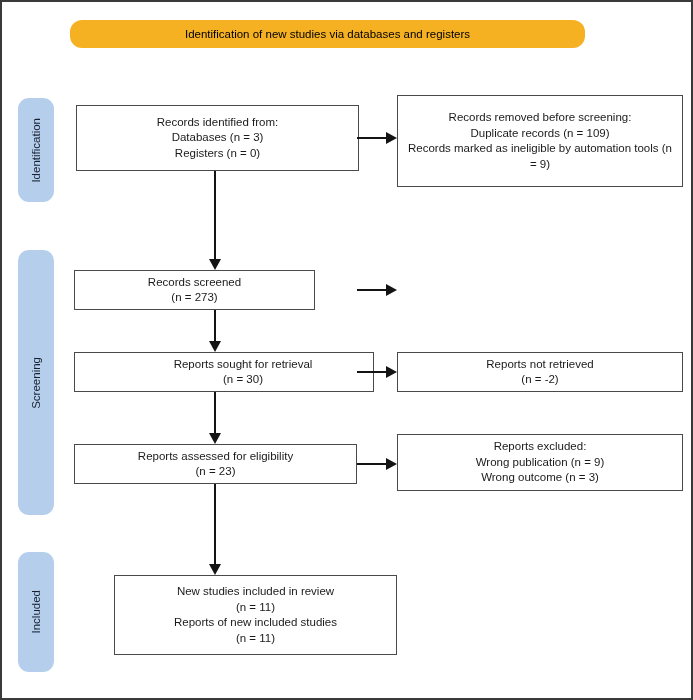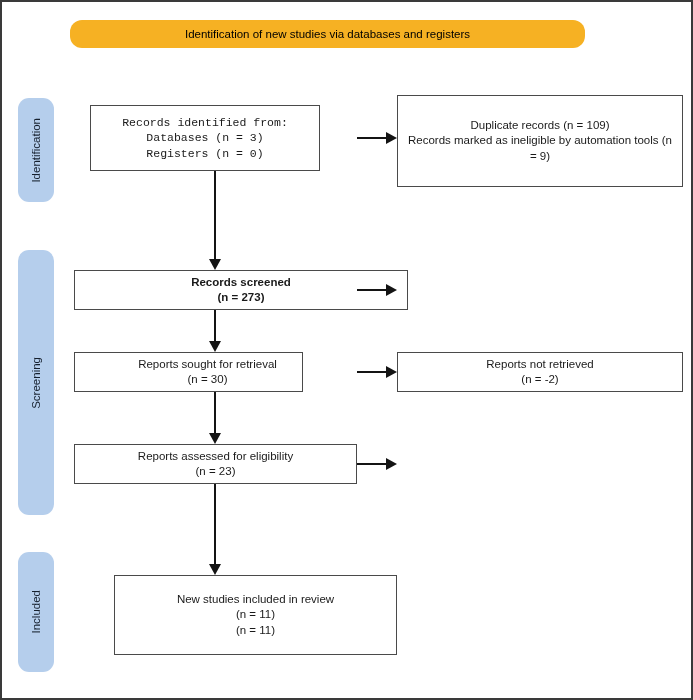--- a/index.html
+++ b/index.html
@@ -28,25 +28,25 @@
   .stage-identification { top:96px;  height:104px; }
   .stage-screening      { top:248px; height:265px; }
   .stage-included       { top:550px; height:120px; }
 
   .box {
     position:absolute; background:#fff; border:1px solid #4a4a4a;
     display:flex; flex-direction:column; align-items:center; justify-content:center;
     text-align:center; font-size:11.5px; line-height:15.5px;
     padding:2px 6px; box-sizing:border-box;
   }
-  .box-a { left:88px;  top:103px; width:230px; height:66px;font-family:Liberation Mono, monospace; }
+  .box-a { left:74px;  top:103px; width:283px; height:66px; }
   .box-f { left:395px; top:93px;  width:286px; height:92px; }
-  .box-b { left:72px;  top:268px; width:334px; height:40px;font-weight:bold; }
+  .box-b { left:72px;  top:268px; width:241px; height:40px; }
   .box-g { left:395px; top:268px; width:286px; height:40px; }
-  .box-c { left:72px;  top:350px; width:229px; height:40px;padding-left:44px; }
+  .box-c { left:72px;  top:350px; width:300px; height:40px;padding-left:44px; }
   .box-h { left:395px; top:350px; width:286px; height:40px;text-align:right; }
   .box-d { left:72px;  top:442px; width:283px; height:40px;text-align:center; }
   .box-i { left:395px; top:432px; width:286px; height:57px; }
   .box-e { left:72px;  top:573px; width:283px; height:80px;margin-left:40px; }
 
   .varrow { position:absolute; left:212px; width:2px; background:#141414; }
   .varrow::after {
     content:""; position:absolute; top:100%; left:50%; margin-left:-6px;
     border-left:6px solid transparent; border-right:6px solid transparent;
     border-top:11px solid #141414;
@@ -86,20 +86,21 @@
     <span>Included</span>
   </div>
 
   <div class="box box-a">
     <div>Records identified from:</div>
     <div>Databases (n = 3)</div>
     <div>Registers (n = 0)</div>
   </div>
 
   <div class="box box-f">
+    <div>Records removed before screening:</div>
     <div>Duplicate records (n = 109)</div>
     <div>Records marked as ineligible by automation tools (n = 9)</div>
   </div>
 
   <div class="box box-b">
     <div>Records screened</div>
     <div>(n = 273)</div>
   </div>
 
 
@@ -111,24 +112,30 @@
   <div class="box box-h">
     <div>Reports not retrieved</div>
     <div>(n = -2)</div>
   </div>
 
   <div class="box box-d">
     <div>Reports assessed for eligibility</div>
     <div>(n = 23)</div>
   </div>
 
+  <div class="box box-i">
+    <div>Reports excluded:</div>
+    <div>Wrong publication (n = 9)</div>
+    <div>Wrong outcome (n = 3)</div>
+  </div>
 
   <div class="box box-e">
     <div>New studies included in review</div>
     <div>(n = 11)</div>
+    <div>Reports of new included studies</div>
     <div>(n = 11)</div>
   </div>
 
   <div class="varrow arrow-a-b"></div>
   <div class="varrow arrow-b-c"></div>
   <div class="varrow arrow-c-d"></div>
   <div class="varrow arrow-d-e"></div>
 
   <div class="harrow arrow-a-f"></div>
   <div class="harrow arrow-b-g"></div>

